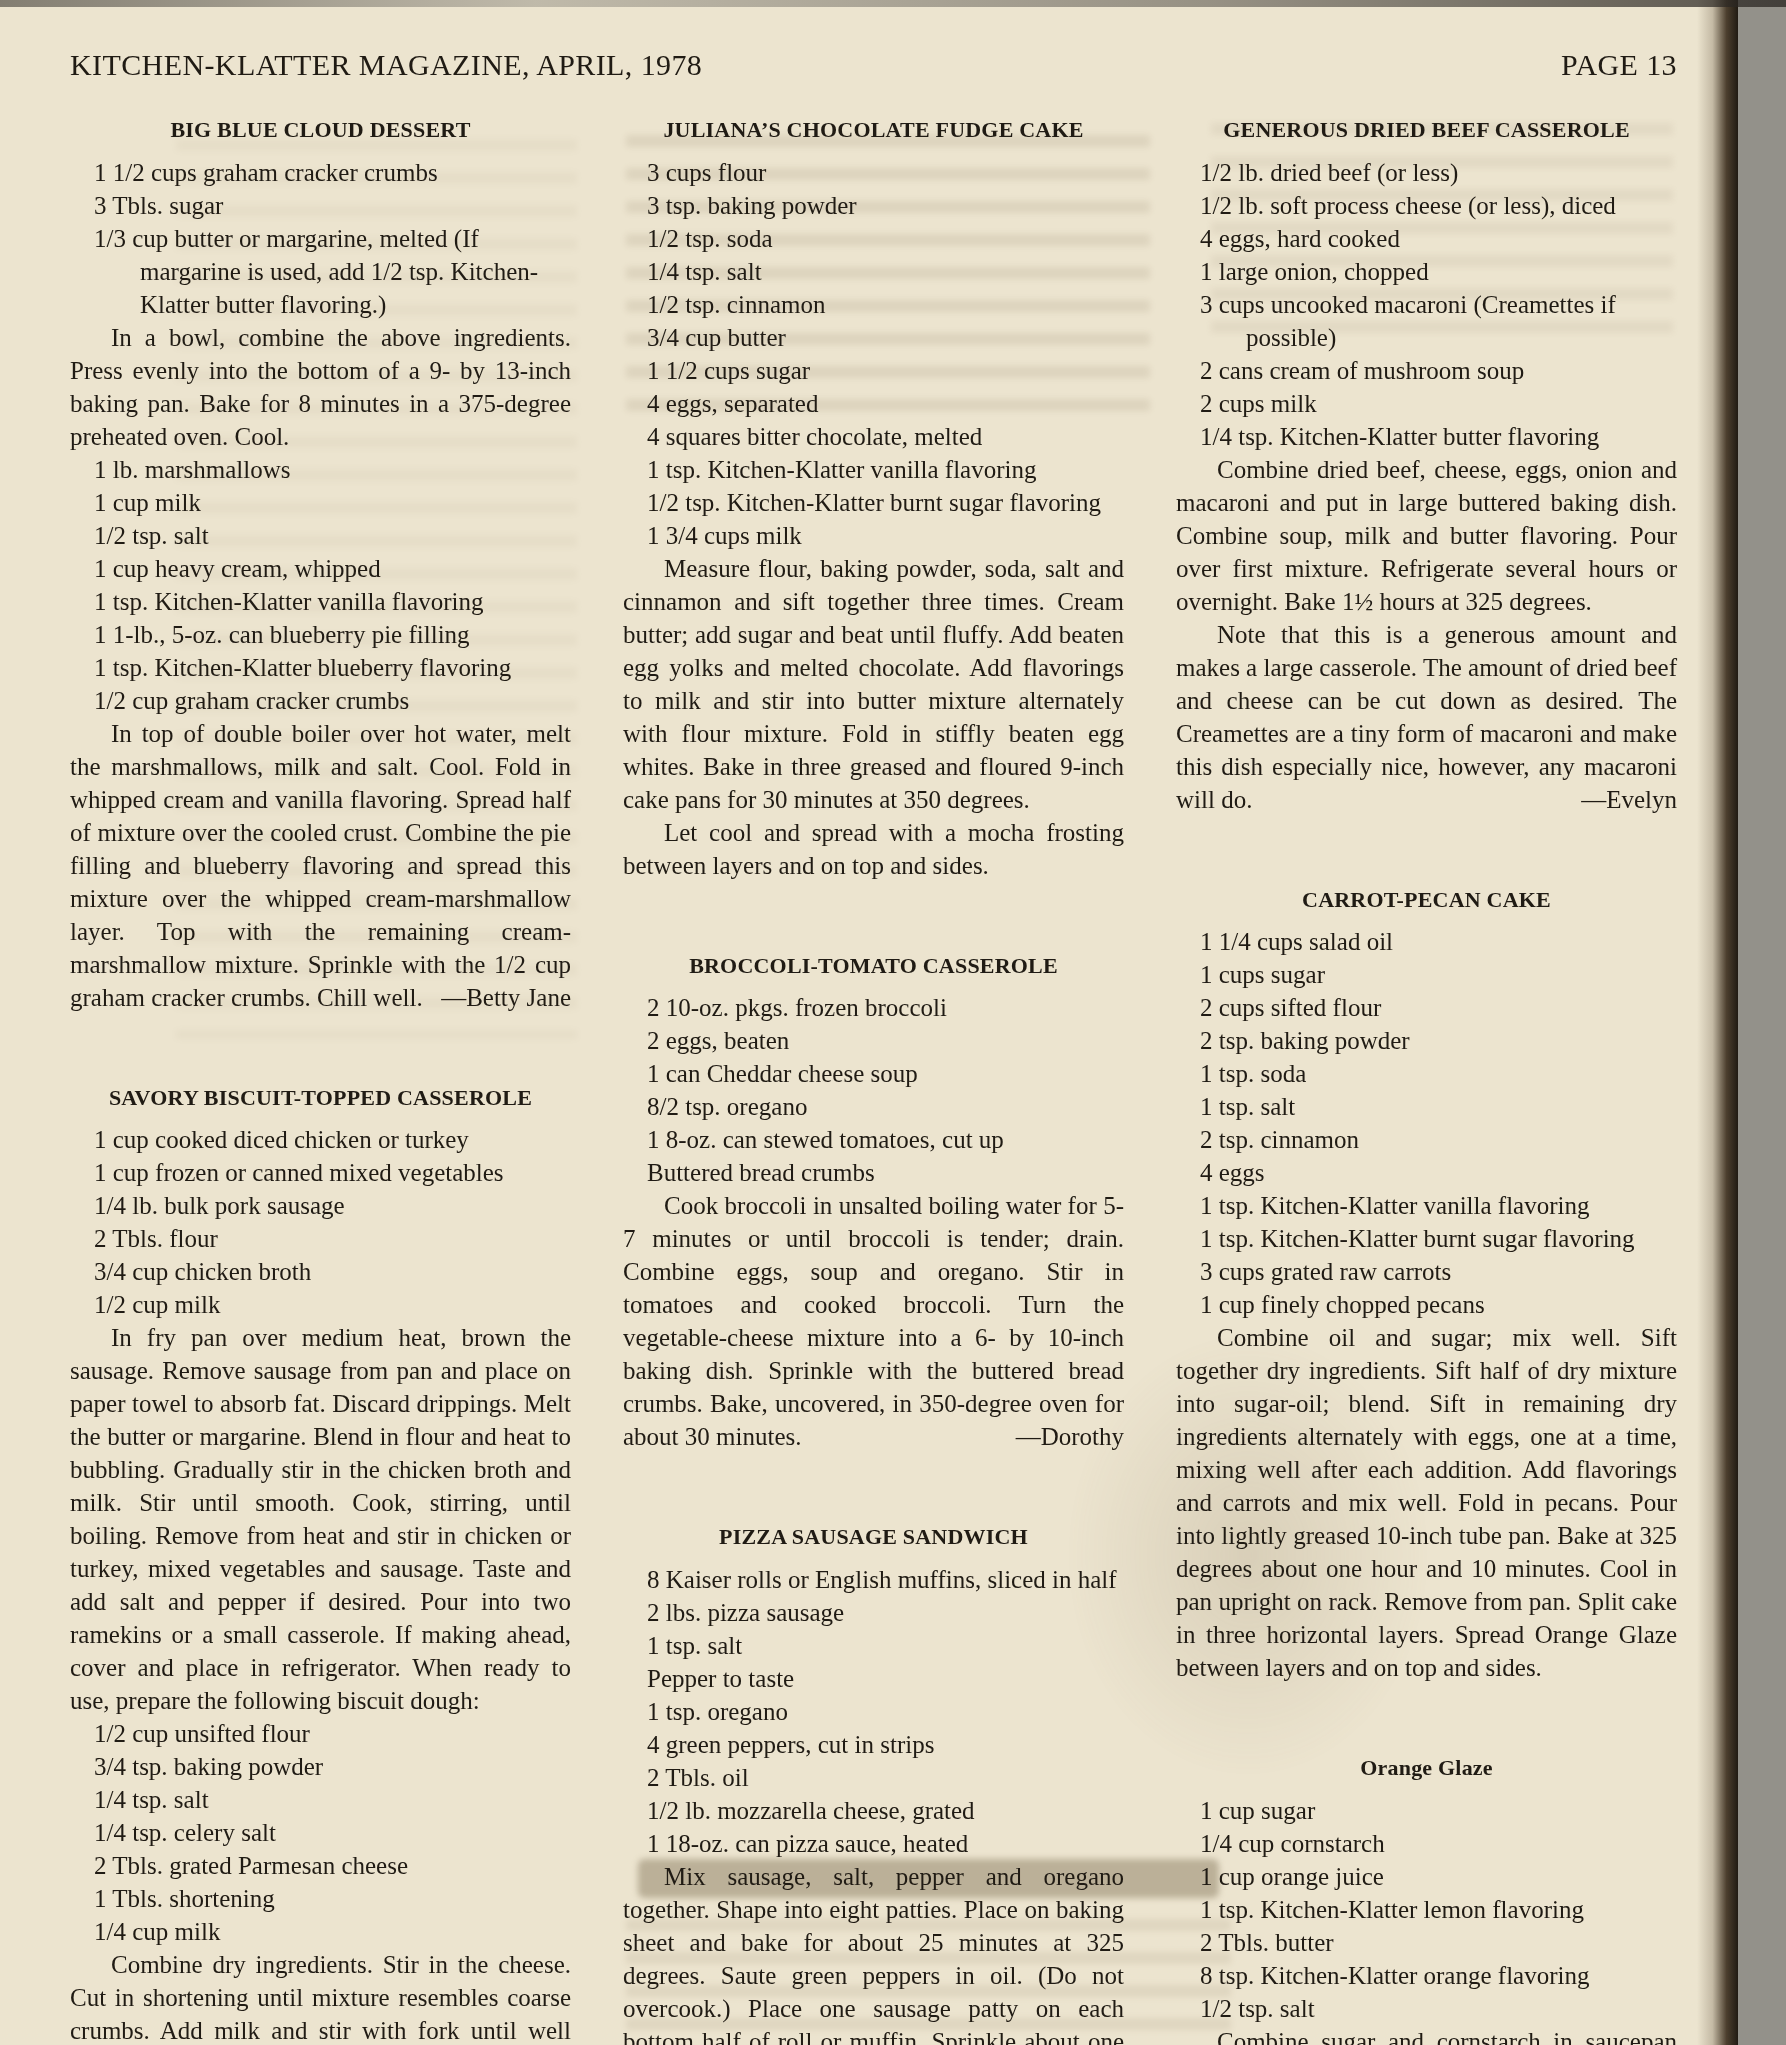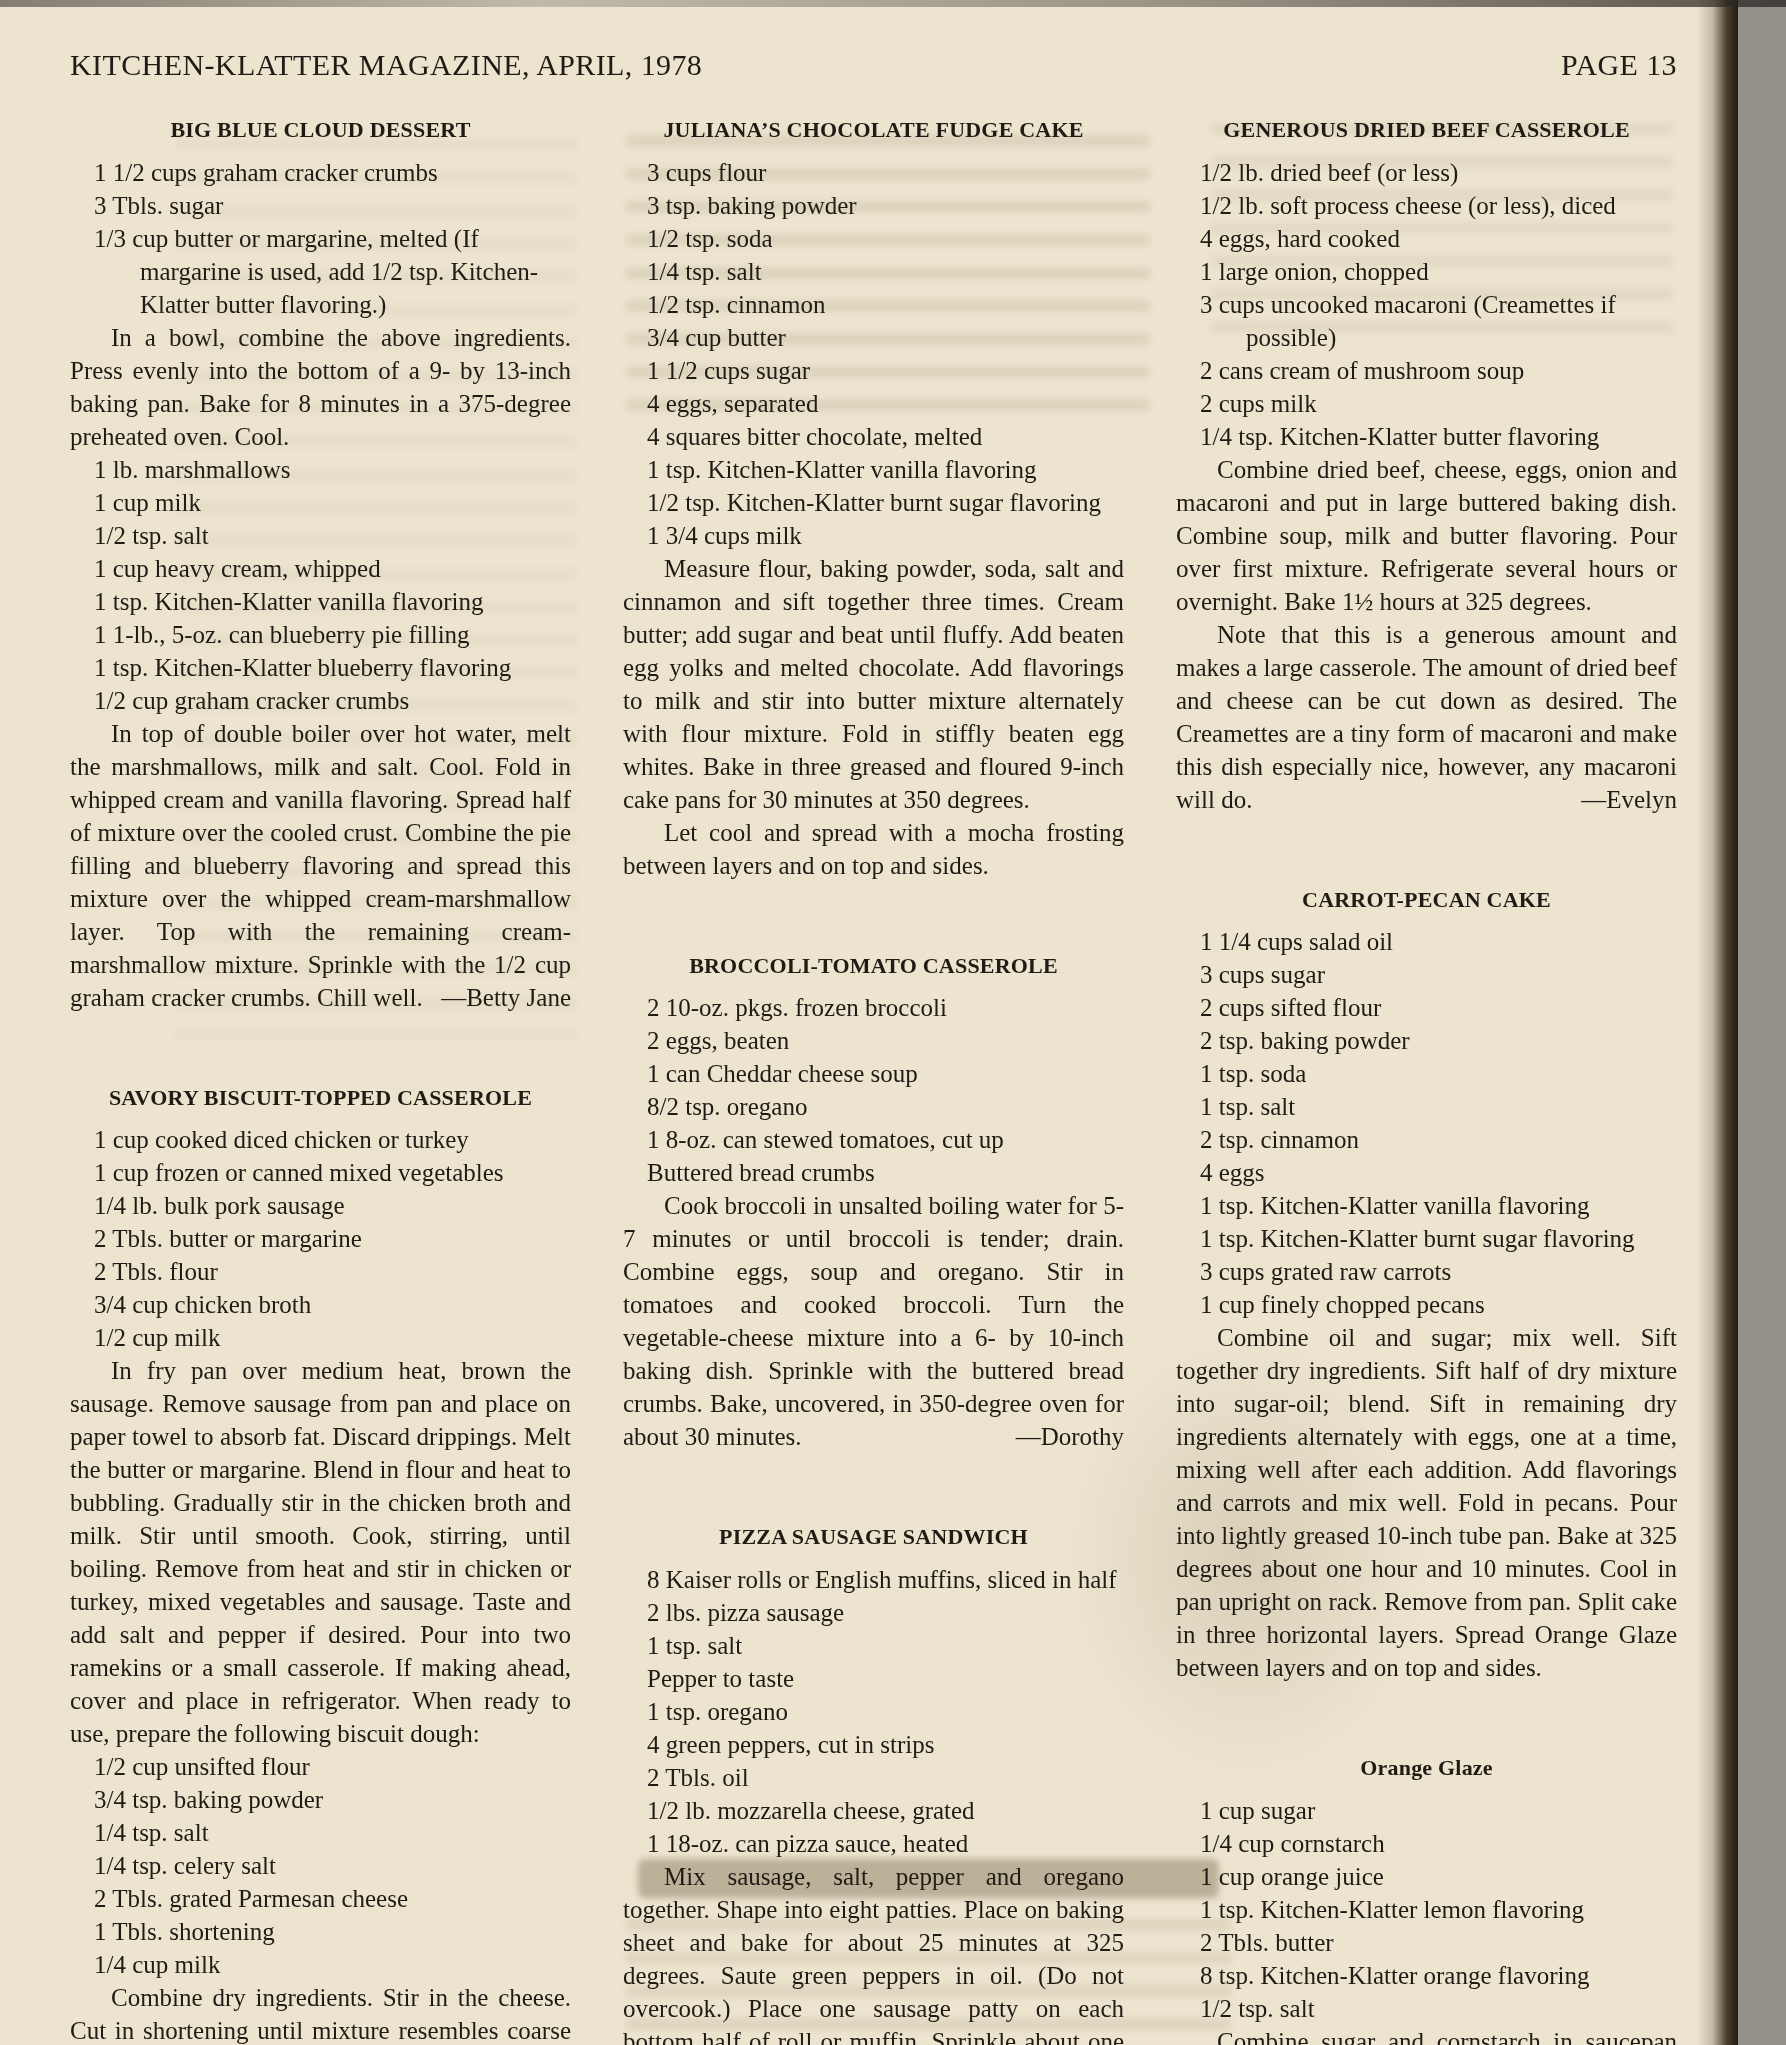--- a/index.html
+++ b/index.html
@@ -109,21 +109,20 @@
                 <div class="ing">1/2 cup graham cracker crumbs</div>
               </div>
               <p class="para"><span>In top of double boiler over hot water, melt the marshmallows, milk and salt. Cool. Fold in whipped cream and vanilla flavoring. Spread half of mixture over the cooled crust. Combine the pie filling and blueberry flavoring and spread this mixture over the whipped cream-marshmallow layer. Top with the remaining cream-marshmallow mixture. Sprinkle with the 1/2 cup graham cracker crumbs. Chill well.</span> <span class="attr">—Betty Jane</span></p>
             </section>
             <section class="recipe">
               <h2 class="rtitle">SAVORY BISCUIT-TOPPED CASSEROLE</h2>
               <div class="ings">
                 <div class="ing">1 cup cooked diced chicken or turkey</div>
                 <div class="ing">1 cup frozen or canned mixed vegetables</div>
                 <div class="ing">1/4 lb. bulk pork sausage</div>
-                <div class="ing">2 Tbls. butter or margarine</div>
                 <div class="ing">2 Tbls. flour</div>
                 <div class="ing">3/4 cup chicken broth</div>
                 <div class="ing">1/2 cup milk</div>
               </div>
               <p class="para"><span>In fry pan over medium heat, brown the sausage. Remove sausage from pan and place on paper towel to absorb fat. Discard drippings. Melt the butter or margarine. Blend in flour and heat to bubbling. Gradually stir in the chicken broth and milk. Stir until smooth. Cook, stirring, until boiling. Remove from heat and stir in chicken or turkey, mixed vegetables and sausage. Taste and add salt and pepper if desired. Pour into two ramekins or a small casserole. If making ahead, cover and place in refrigerator. When ready to use, prepare the following biscuit dough:</span></p>
               <div class="ings">
                 <div class="ing">1/2 cup unsifted flour</div>
                 <div class="ing">3/4 tsp. baking powder</div>
                 <div class="ing">1/4 tsp. salt</div>
                 <div class="ing">1/4 tsp. celery salt</div>
@@ -195,21 +194,21 @@
                 <div class="ing">2 cups milk</div>
                 <div class="ing">1/4 tsp. Kitchen-Klatter butter flavoring</div>
               </div>
               <p class="para"><span>Combine dried beef, cheese, eggs, onion and macaroni and put in large buttered baking dish. Combine soup, milk and butter flavoring. Pour over first mixture. Refrigerate several hours or overnight. Bake 1½ hours at 325 degrees.</span></p>
               <p class="para"><span>Note that this is a generous amount and makes a large casserole. The amount of dried beef and cheese can be cut down as desired. The Creamettes are a tiny form of macaroni and make this dish especially nice, however, any macaroni will do.</span> <span class="attr">—Evelyn</span></p>
             </section>
             <section class="recipe">
               <h2 class="rtitle">CARROT-PECAN CAKE</h2>
               <div class="ings">
                 <div class="ing">1 1/4 cups salad oil</div>
-                <div class="ing">3 cups sugar</div>
+                <div class="ing">1 cups sugar</div>
                 <div class="ing">2 cups sifted flour</div>
                 <div class="ing">2 tsp. baking powder</div>
                 <div class="ing">1 tsp. soda</div>
                 <div class="ing">1 tsp. salt</div>
                 <div class="ing">2 tsp. cinnamon</div>
                 <div class="ing">4 eggs</div>
                 <div class="ing">1 tsp. Kitchen-Klatter vanilla flavoring</div>
                 <div class="ing">1 tsp. Kitchen-Klatter burnt sugar flavoring</div>
                 <div class="ing">3 cups grated raw carrots</div>
                 <div class="ing">1 cup finely chopped pecans</div>

